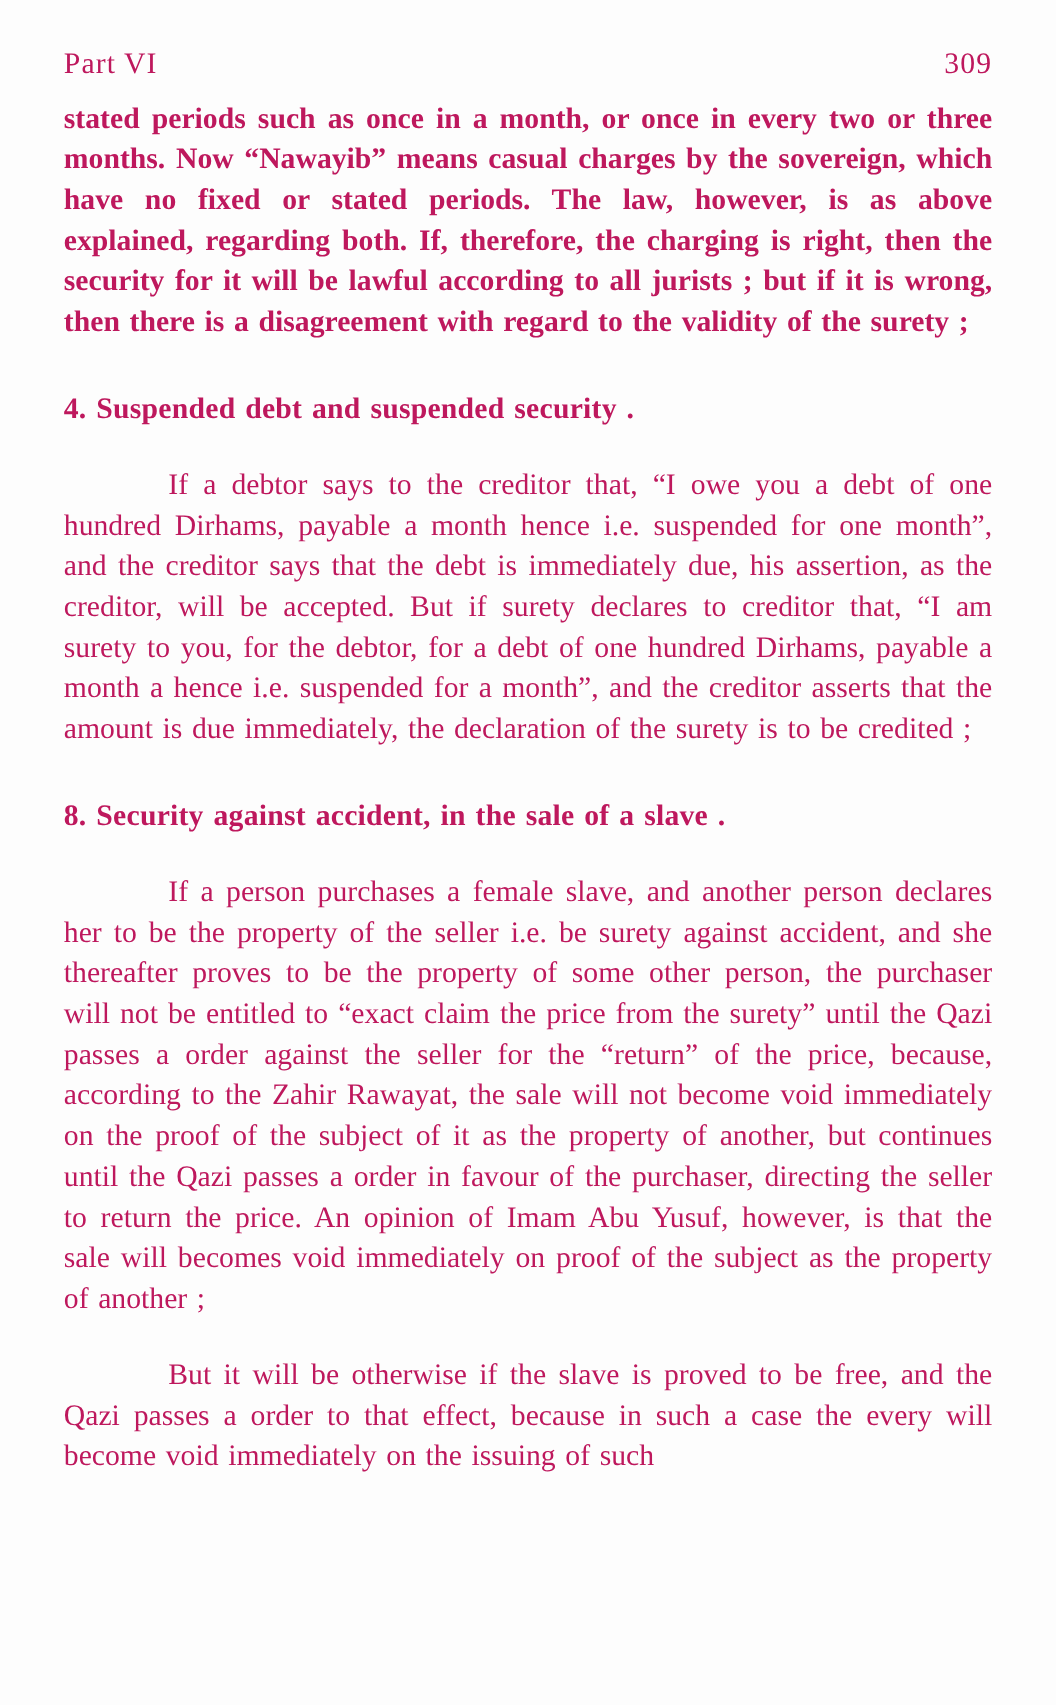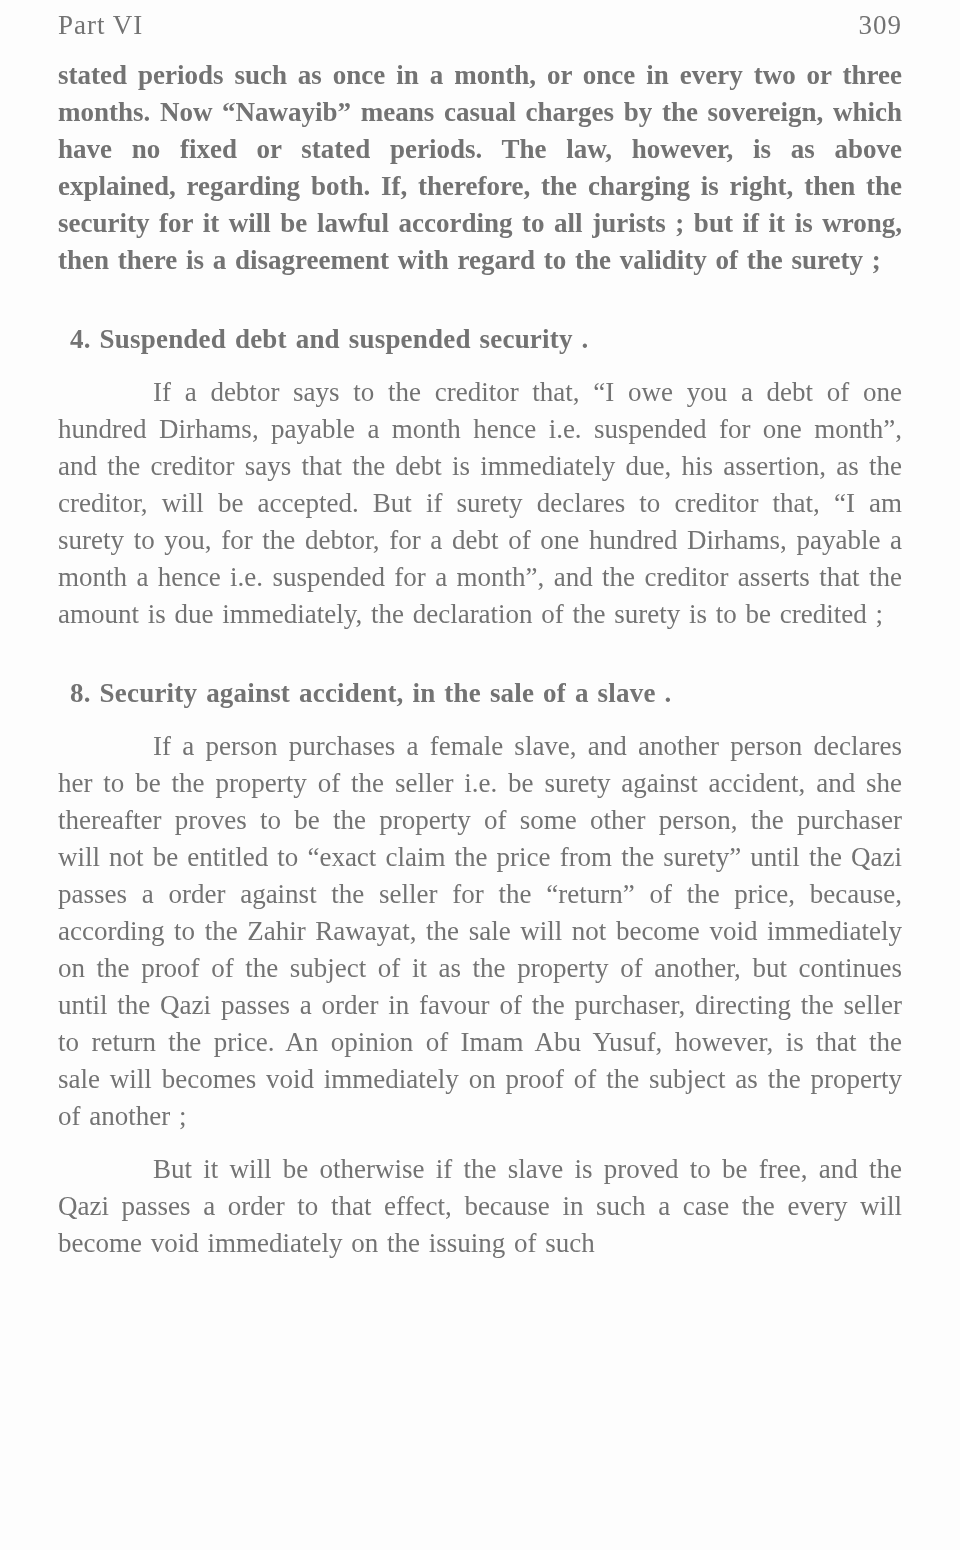--- a/index.html
+++ b/index.html
@@ -5,21 +5,21 @@
   html, body {
     margin: 0;
     padding: 0;
     background: #ffffff;
   }
   .page {
     position: relative;
     width: 960px;
     height: 1550px;
     background: #fdfdfd;
-    color: #737373;
+    color: #be185d;
     font-family: "Liberation Serif", "DejaVu Serif", serif;
     box-sizing: border-box;
     padding: 10px 58px 0 58px;
     overflow: hidden;
   }
   .page-header {
     display: flex;
     justify-content: space-between;
     align-items: baseline;
     font-size: 27px;
@@ -27,45 +27,46 @@
   }
   .page-header .part {
     letter-spacing: 1px;
   }
   .page-header .book-title {
     font-style: italic;
     letter-spacing: 0.5px;
   }
   .page-header .page-num {
     letter-spacing: 1px;
+    margin-top: 32px;
   }
   .body-text {
     font-size: 27px;
     line-height: 37px;
     text-align: justify;
     text-align-last: left;
     word-spacing: 2px;
   }
   p.para {
     margin: 0;
     padding: 0;
   }
   p.para.flush {
     text-indent: 0;
     margin-top: 16px;
     font-weight: bold;
   }
   p.para.indented {
     text-indent: 95px;
-    margin-top: 16px;
+    margin-top: 32px;
   }
   h2.section-heading {
     font-size: 27px;
     font-weight: bold;
-    margin: 12px;
+    margin: 0;
     margin-top: 42px;
     text-align: right;
     letter-spacing: 0.2px;
   }
 </style>
 </head>
 <body>
 
 <div class="page">
 

